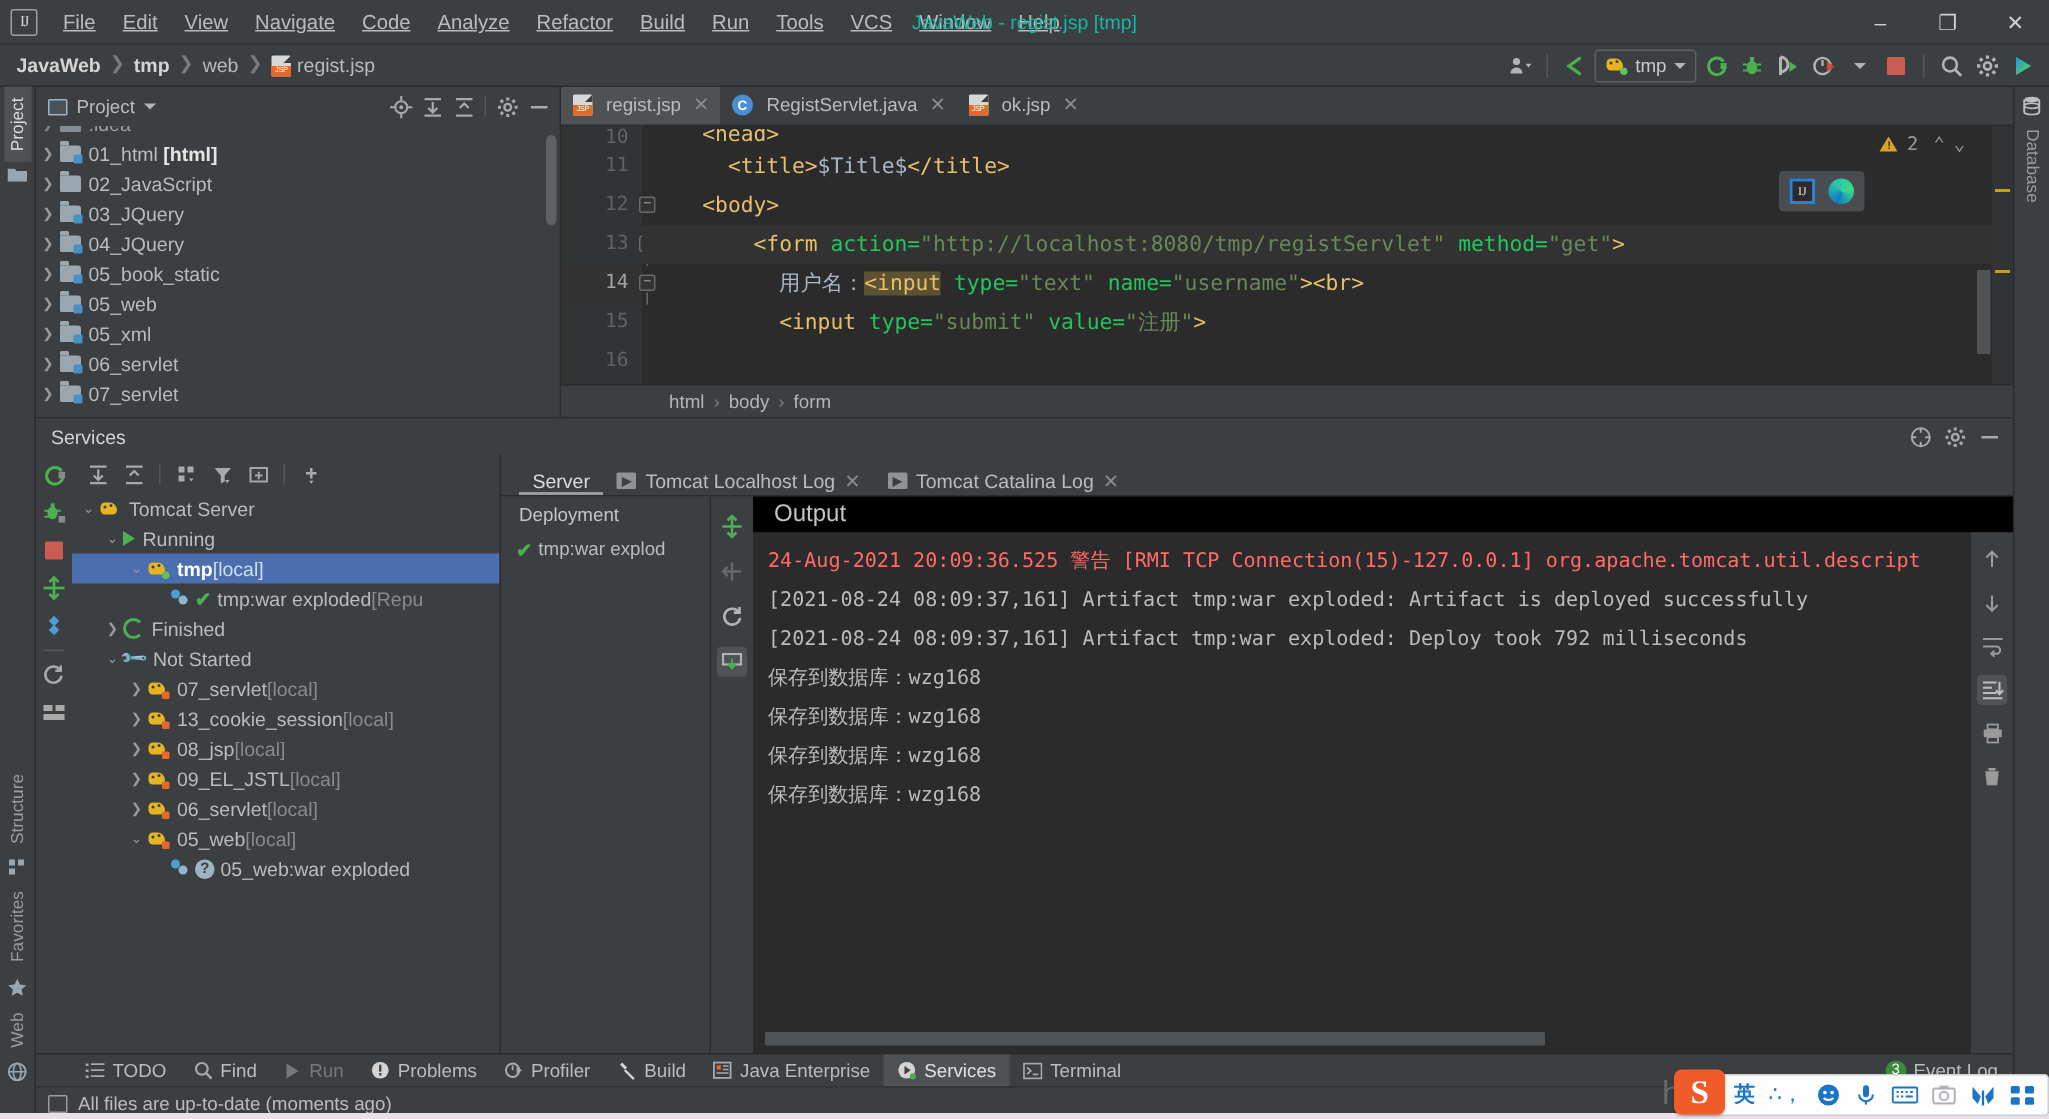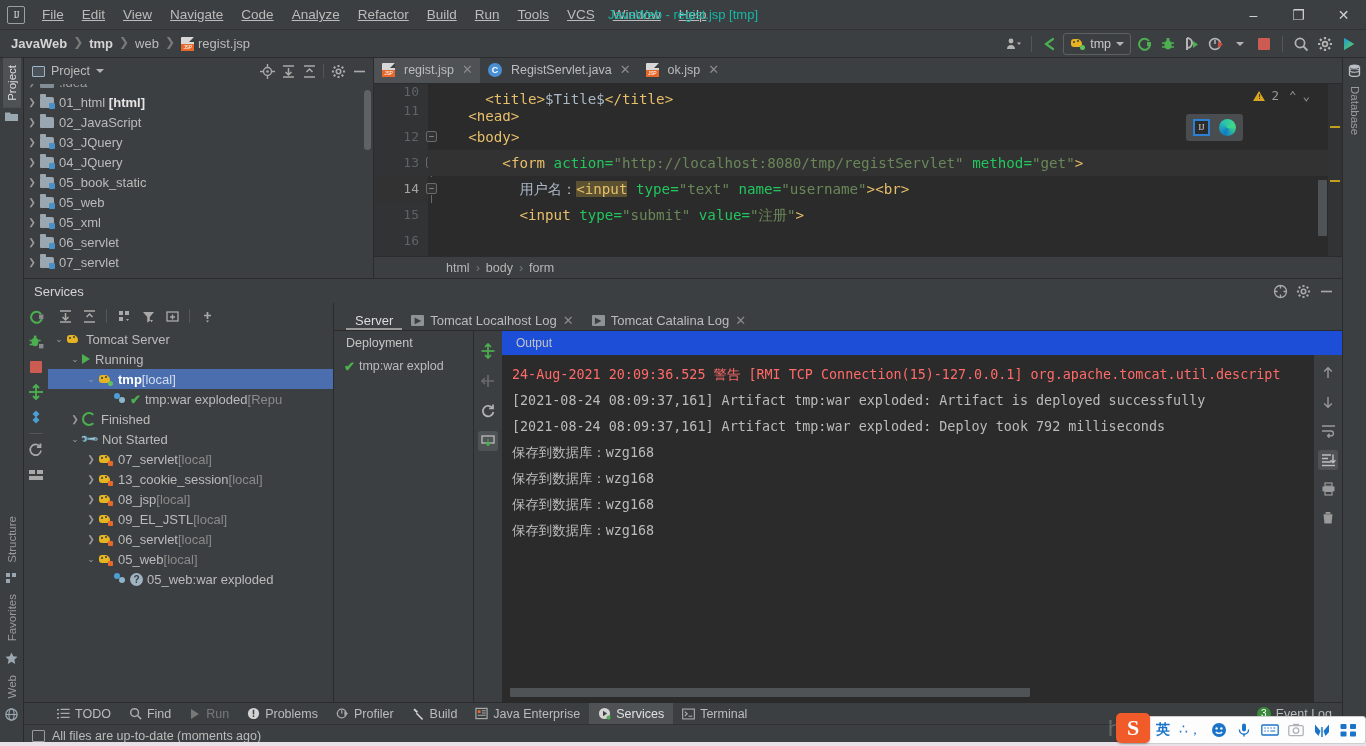--- a/index.html
+++ b/index.html
@@ -262,21 +262,21 @@
   .col-head{ height:24px;flex:0 0 24px;display:flex;align-items:center;padding-left:12px;font-size:12.5px;color:#c4c4c4;}
   .deploy-item{ height:22px;display:flex;align-items:center;padding-left:10px;font-size:12.5px;color:#bbbbbb;white-space:nowrap;}
   .deploy-gutter{
     width:28px;flex:0 0 28px;background:#3c3f41;display:flex;flex-direction:column;align-items:center;gap:10px;
     padding-top:10px;
   }
   .dg-ico{ width:20px;height:20px;display:flex;align-items:center;justify-content:center;color:#9a9a9a;border-radius:3px;}
   .dg-ico.boxed{ background:#4f5356; }
 
   .output-col{ flex:1; display:flex; flex-direction:column; min-width:0;}
-  .out-head{ height:24px;flex:0 0 24px;display:flex;align-items:center;padding-left:14px;font-size:12px;color:#c4c4c4;background:#1d4ed8;}
+  .out-head{ height:24px;flex:0 0 24px;display:flex;align-items:center;padding-left:14px;font-size:16px;color:#c4c4c4;background:#000000;}
   .console-wrap{ flex:1; display:flex; min-height:0; background:#2b2b2b;}
   .console{
     flex:1; font-family:"DejaVu Sans Mono",monospace; font-size:13.4px; color:#bbbbbb;
     padding:7px 0 0 10px; overflow:hidden; white-space:nowrap; min-width:0; position:relative;
   }
   .oline{ height:26px;line-height:26px; }
   .oline.err{ color:#ff6b68; }
   .hscroll{
     position:absolute; left:8px; bottom:5px; width:520px; height:9px; background:#4f5355; border-radius:1px;
   }
@@ -618,22 +618,22 @@
             <div class="gutter">
               <div class="gline" style="height:12px;line-height:12px">10</div>
               <div class="gline">11</div>
               <div class="gline"><span>12</span><span class="fold">−</span></div>
               <div class="gline"><span>13</span><span class="fold down">−</span></div>
               <div class="gline cur"><span>14</span><span class="fold down">−</span></div>
               <div class="gline">15</div>
               <div class="gline">16</div>
             </div>
             <div class="code">
+              <div class="cline" style="height:12px;line-height:8px;overflow:hidden"><span class="tag">    &lt;head&gt;</span></div>
               <div class="cline"><span class="txt">      </span><span class="tag">&lt;title&gt;</span><span class="txt">$Title$</span><span class="tag">&lt;/title&gt;</span></div>
-              <div class="cline" style="height:12px;line-height:8px;overflow:hidden"><span class="tag">    &lt;head&gt;</span></div>
               <div class="cline"><span class="txt">    </span><span class="tag">&lt;body&gt;</span></div>
               <div class="cline cur"><span class="txt">        </span><span class="tag">&lt;form</span><span class="attr"> action=</span><span class="val">"http://localhost:8080/tmp/registServlet"</span><span class="attr"> method=</span><span class="val">"get"</span><span class="tag">&gt;</span></div>
               <div class="cline"><span class="txt">          用户名：</span><span class="tag hl">&lt;input</span><span class="attr"> type=</span><span class="val">"text"</span><span class="attr"> name=</span><span class="val">"username"</span><span class="tag">&gt;</span><span class="tag">&lt;br&gt;</span></div>
               <div class="cline"><span class="txt">          </span><span class="tag">&lt;input</span><span class="attr"> type=</span><span class="val">"submit"</span><span class="attr"> value=</span><span class="val">"注册"</span><span class="tag">&gt;</span></div>
 
               <div class="insp-widget">
                 <span class="warn-tri"></span>
                 <span>2</span>
                 <span style="padding-left:4px">⌃</span>
                 <span>⌄</span>

